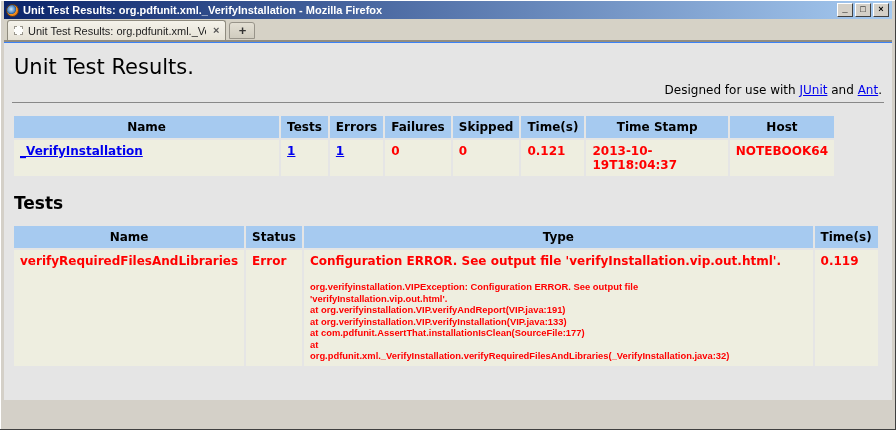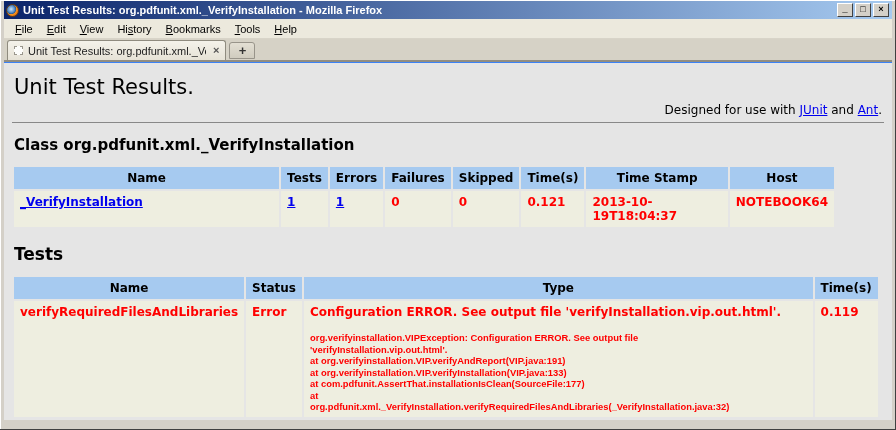--- a/index.html
+++ b/index.html
@@ -89,50 +89,40 @@
   <div class="titlebar">
     <span class="ff-icon"></span>
     <span class="title-text">Unit Test Results: org.pdfunit.xml._VerifyInstallation - Mozilla Firefox</span>
     <span class="winbtns">
       <span class="winbtn">_</span>
       <span class="winbtn">□</span>
       <span class="winbtn">×</span>
     </span>
   </div>
 
-  <div class="menubar">
-      <span class="menu-item"><u>F</u>ile</span>
-      <span class="menu-item"><u>E</u>dit</span>
-      <span class="menu-item"><u>V</u>iew</span>
-      <span class="menu-item">Hi<u>s</u>tory</span>
-      <span class="menu-item"><u>B</u>ookmarks</span>
-      <span class="menu-item"><u>T</u>ools</span>
-      <span class="menu-item"><u>H</u>elp</span>
-    </div>
 
   <div class="tabstrip">
     <div class="tab">
       <span class="favicon"></span>
       <span class="tab-label">Unit Test Results: org.pdfunit.xml._Verif...</span>
       <span class="tab-close">×</span>
     </div>
     <div class="newtab">+</div>
   </div>
 
   <div class="content">
 
     <h1 class="report">Unit Test Results.</h1>
 
     <div class="designed">
       <span>Designed for use with </span><a href="#">JUnit</a><span> and </span><a href="#">Ant</a><span>.</span>
     </div>
 
     <hr class="rule">
 
-    <h3 class="classname">Class org.pdfunit.xml._VerifyInstallation</h3>
 
     <table class="details t1">
       <colgroup>
         <col style="width:35.4%">
           <col style="width:5.6%">
           <col style="width:6.4%">
           <col style="width:7.4%">
         <col style="width:7.4%">
           <col style="width:7.6%">
           <col style="width:18.4%">

